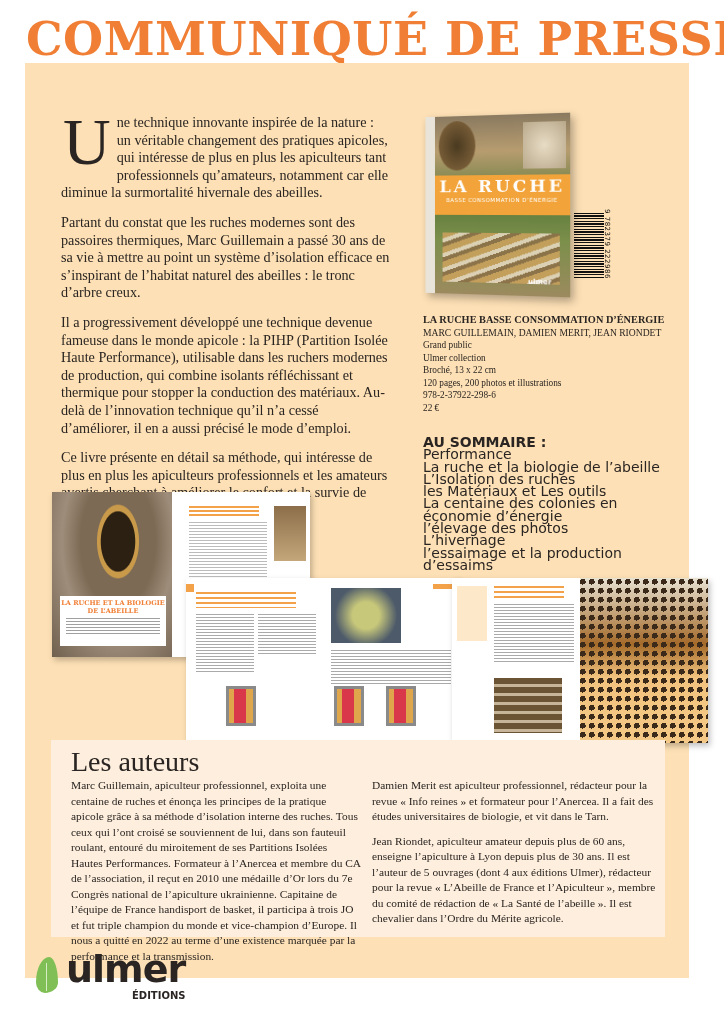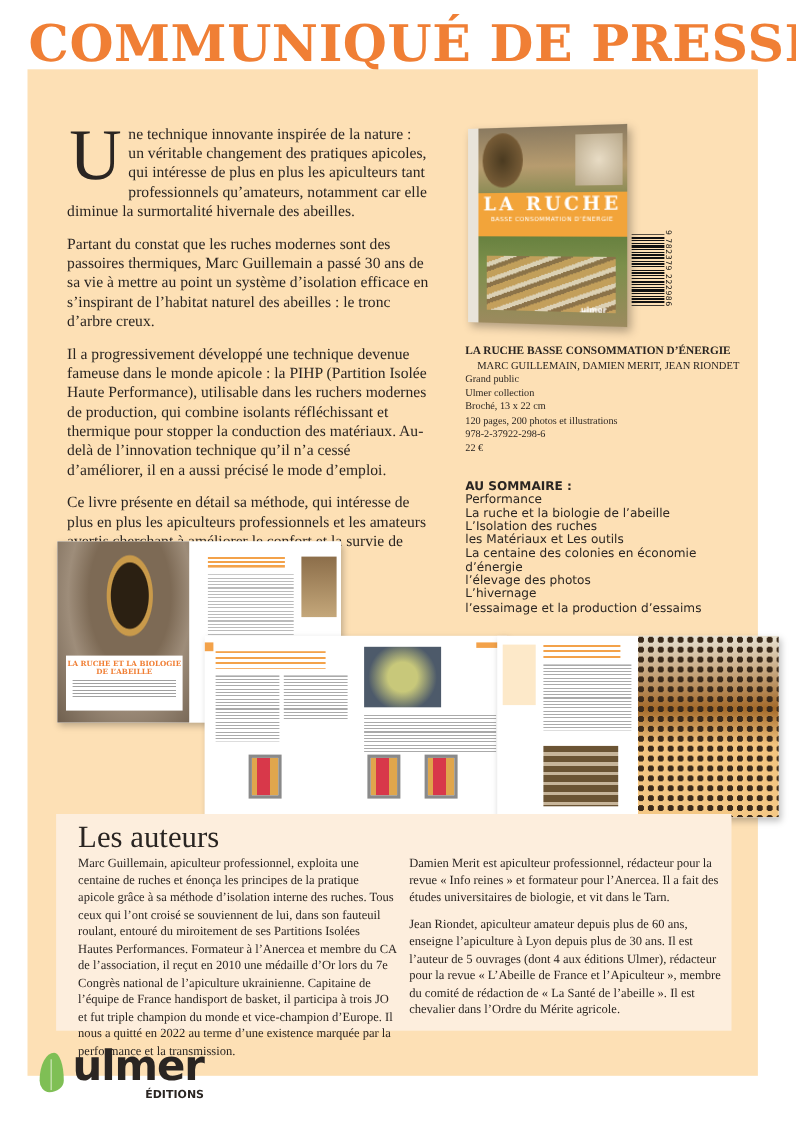--- a/index.html
+++ b/index.html
@@ -52,22 +52,22 @@
   .barcode-num {
     position: absolute; left: 560px; top: 245px; width: 70px; font-family: "DejaVu Sans", sans-serif; font-size: 7px;
     transform: rotate(90deg); transform-origin: center; color: #111; letter-spacing: 0.5px; white-space: nowrap;
   }
   
   .barcode-num { left: 572px; top: 240px; }
 
   
   .info { position: absolute; left: 423px; top: 314px; width: 260px; font-family: Liberation Serif, serif; font-size: 9.3px; line-height: 12.5px; color: #2a2522; }
   .info .book-title { font-weight: bold; font-size: 10.3px; }
-  .info .book-authors { font-size: 9.6px; text-align: center; }
-  .toc { position: absolute; left: 423px; top: 436px; width: 260px; font-family: "DejaVu Sans", sans-serif; font-size: 11px; line-height: 12.3px; color: #2a2522; }
+  .info .book-authors { font-size: 9.6px; }
+  .toc { position: absolute; left: 423px; top: 436px; width: 260px; font-family: "DejaVu Sans", sans-serif; font-size: 14px; line-height: 12.3px; color: #2a2522; }
   .toc .toc-head { font-weight: bold; }
 
   
   .spread { position: absolute; background: #fff; box-shadow: 2px 3px 6px rgba(0,0,0,0.25); overflow: hidden; }
   .spread1 { left: 52px; top: 492px; width: 258px; height: 165px; }
   .s1-photo { position: absolute; left: 0; top: 0; width: 120px; height: 165px;
     background: radial-gradient(ellipse at 55% 30%, #2b2012 0 18%, #c99a4a 19% 22%, #7d6a55 23% 40%, #9e8d7a 60%, #6f5f4e 100%); }
   .s1-box { position: absolute; left: 8px; top: 104px; width: 106px; height: 50px; background: #fff; text-align: center; padding-top: 4px; }
   .s1-box-title { font-family: "DejaVu Serif", serif; font-weight: bold; font-size: 6.5px; color: #f07f35; line-height: 7.5px; }
   .s1-box-lines { margin: 3px 6px 0; height: 18px; background: repeating-linear-gradient(180deg, #777 0 1px, transparent 1px 3px); opacity: 0.7; }

